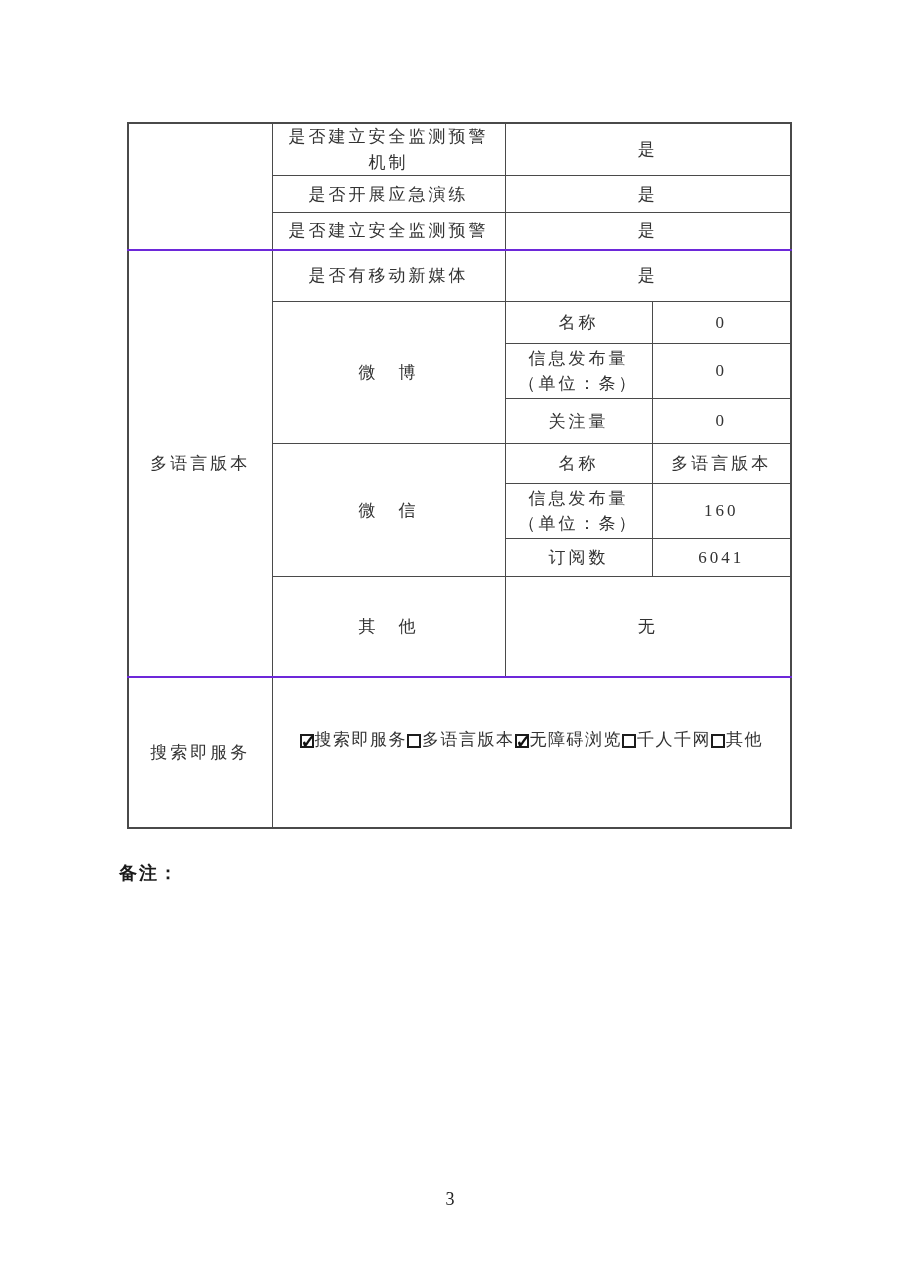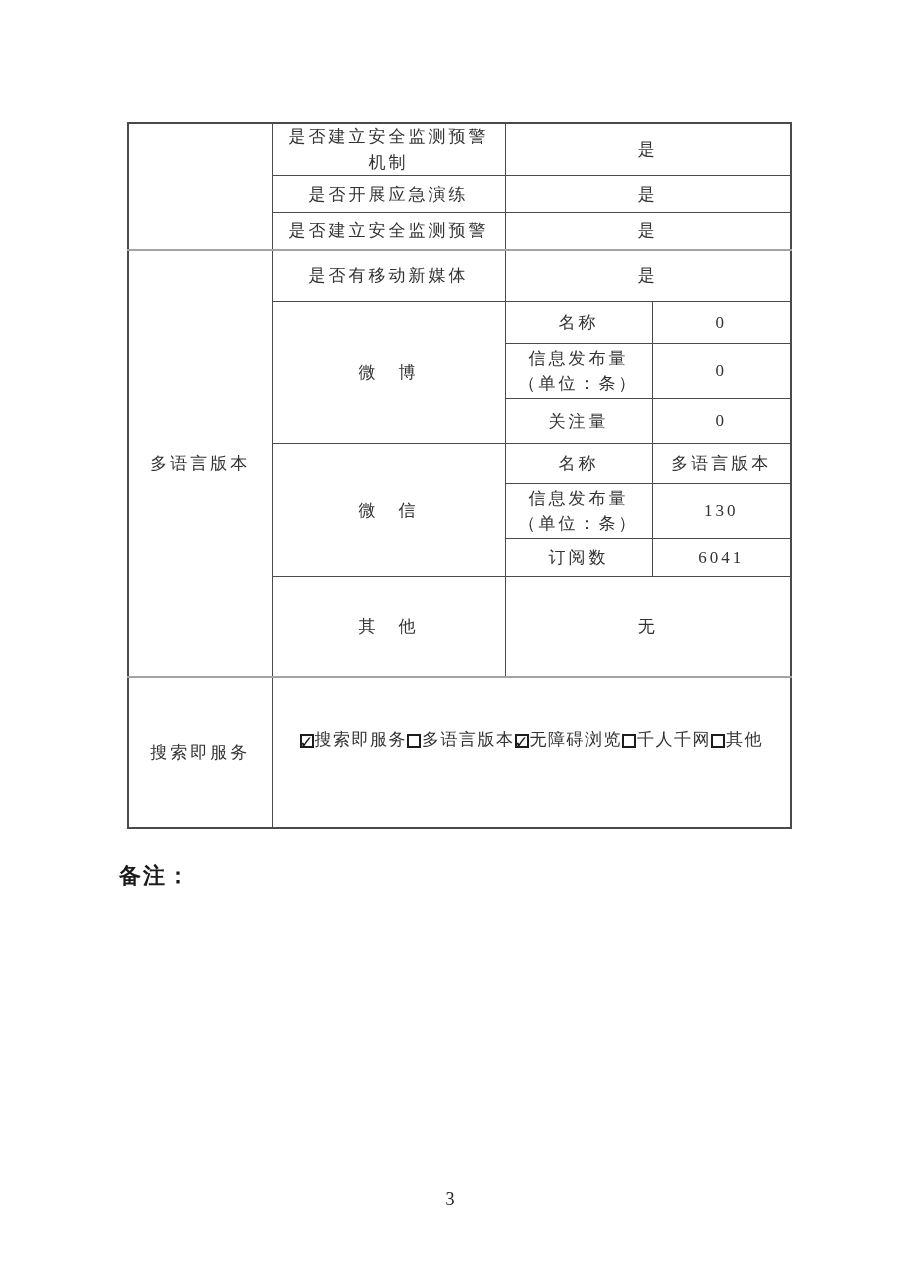--- a/index.html
+++ b/index.html
@@ -22,21 +22,21 @@
   }
   table.report td {
     border:1px solid #4a4a4a;
     text-align:center;
     vertical-align:middle;
     font-size:17px;
     letter-spacing:3px;
     padding:0;
     overflow:hidden;
   }
-  tr.section-start > td { border-top:2px solid #a3a3a3;font-family:Liberation Mono, monospace; }
+  tr.section-start > td { border-top:2px solid #6d28d9; }
   .line { line-height:1.5; }
   td.val { letter-spacing:2px; }
   .innov-content {
     position:relative; top:-13px;
     letter-spacing:1.5px;
     white-space:nowrap;
   }
   .opt { display:inline-block; white-space:nowrap; }
   .cb {
     display:inline-block;
@@ -50,21 +50,21 @@
   .cb[data-checked="true"]::before {
     content:"✓";
     position:absolute; left:-1px; top:-6px;
     font-size:19px; font-weight:bold;
     letter-spacing:0;
     color:#111;
   }
   .remark {
     position:absolute; left:119px; top:849px;
     font-weight:bold;
-    font-size:22px;
+    font-size:18px;
     letter-spacing:2px;
     color:#1a1a1a;
   }
   .pagenum {
     position:absolute; left:0; top:1177px;
     width:100%;
     text-align:center;
     font-size:18px;
     letter-spacing:0;
     color:#222;
@@ -127,21 +127,21 @@
     <tr style="height:40px">
       <td rowspan="3">微　信</td>
       <td>名称</td>
       <td class="val">多语言版本</td>
     </tr>
     <tr style="height:55px">
       <td>
         <div class="line">信息发布量</div>
         <div class="line">（单位：条）</div>
       </td>
-      <td class="val">130</td>
+      <td class="val">160</td>
     </tr>
     <tr style="height:38px">
       <td>订阅数</td>
       <td class="val">6041</td>
     </tr>
 
     <tr style="height:100px">
       <td>其　他</td>
       <td colspan="2" class="val">无</td>
     </tr>

